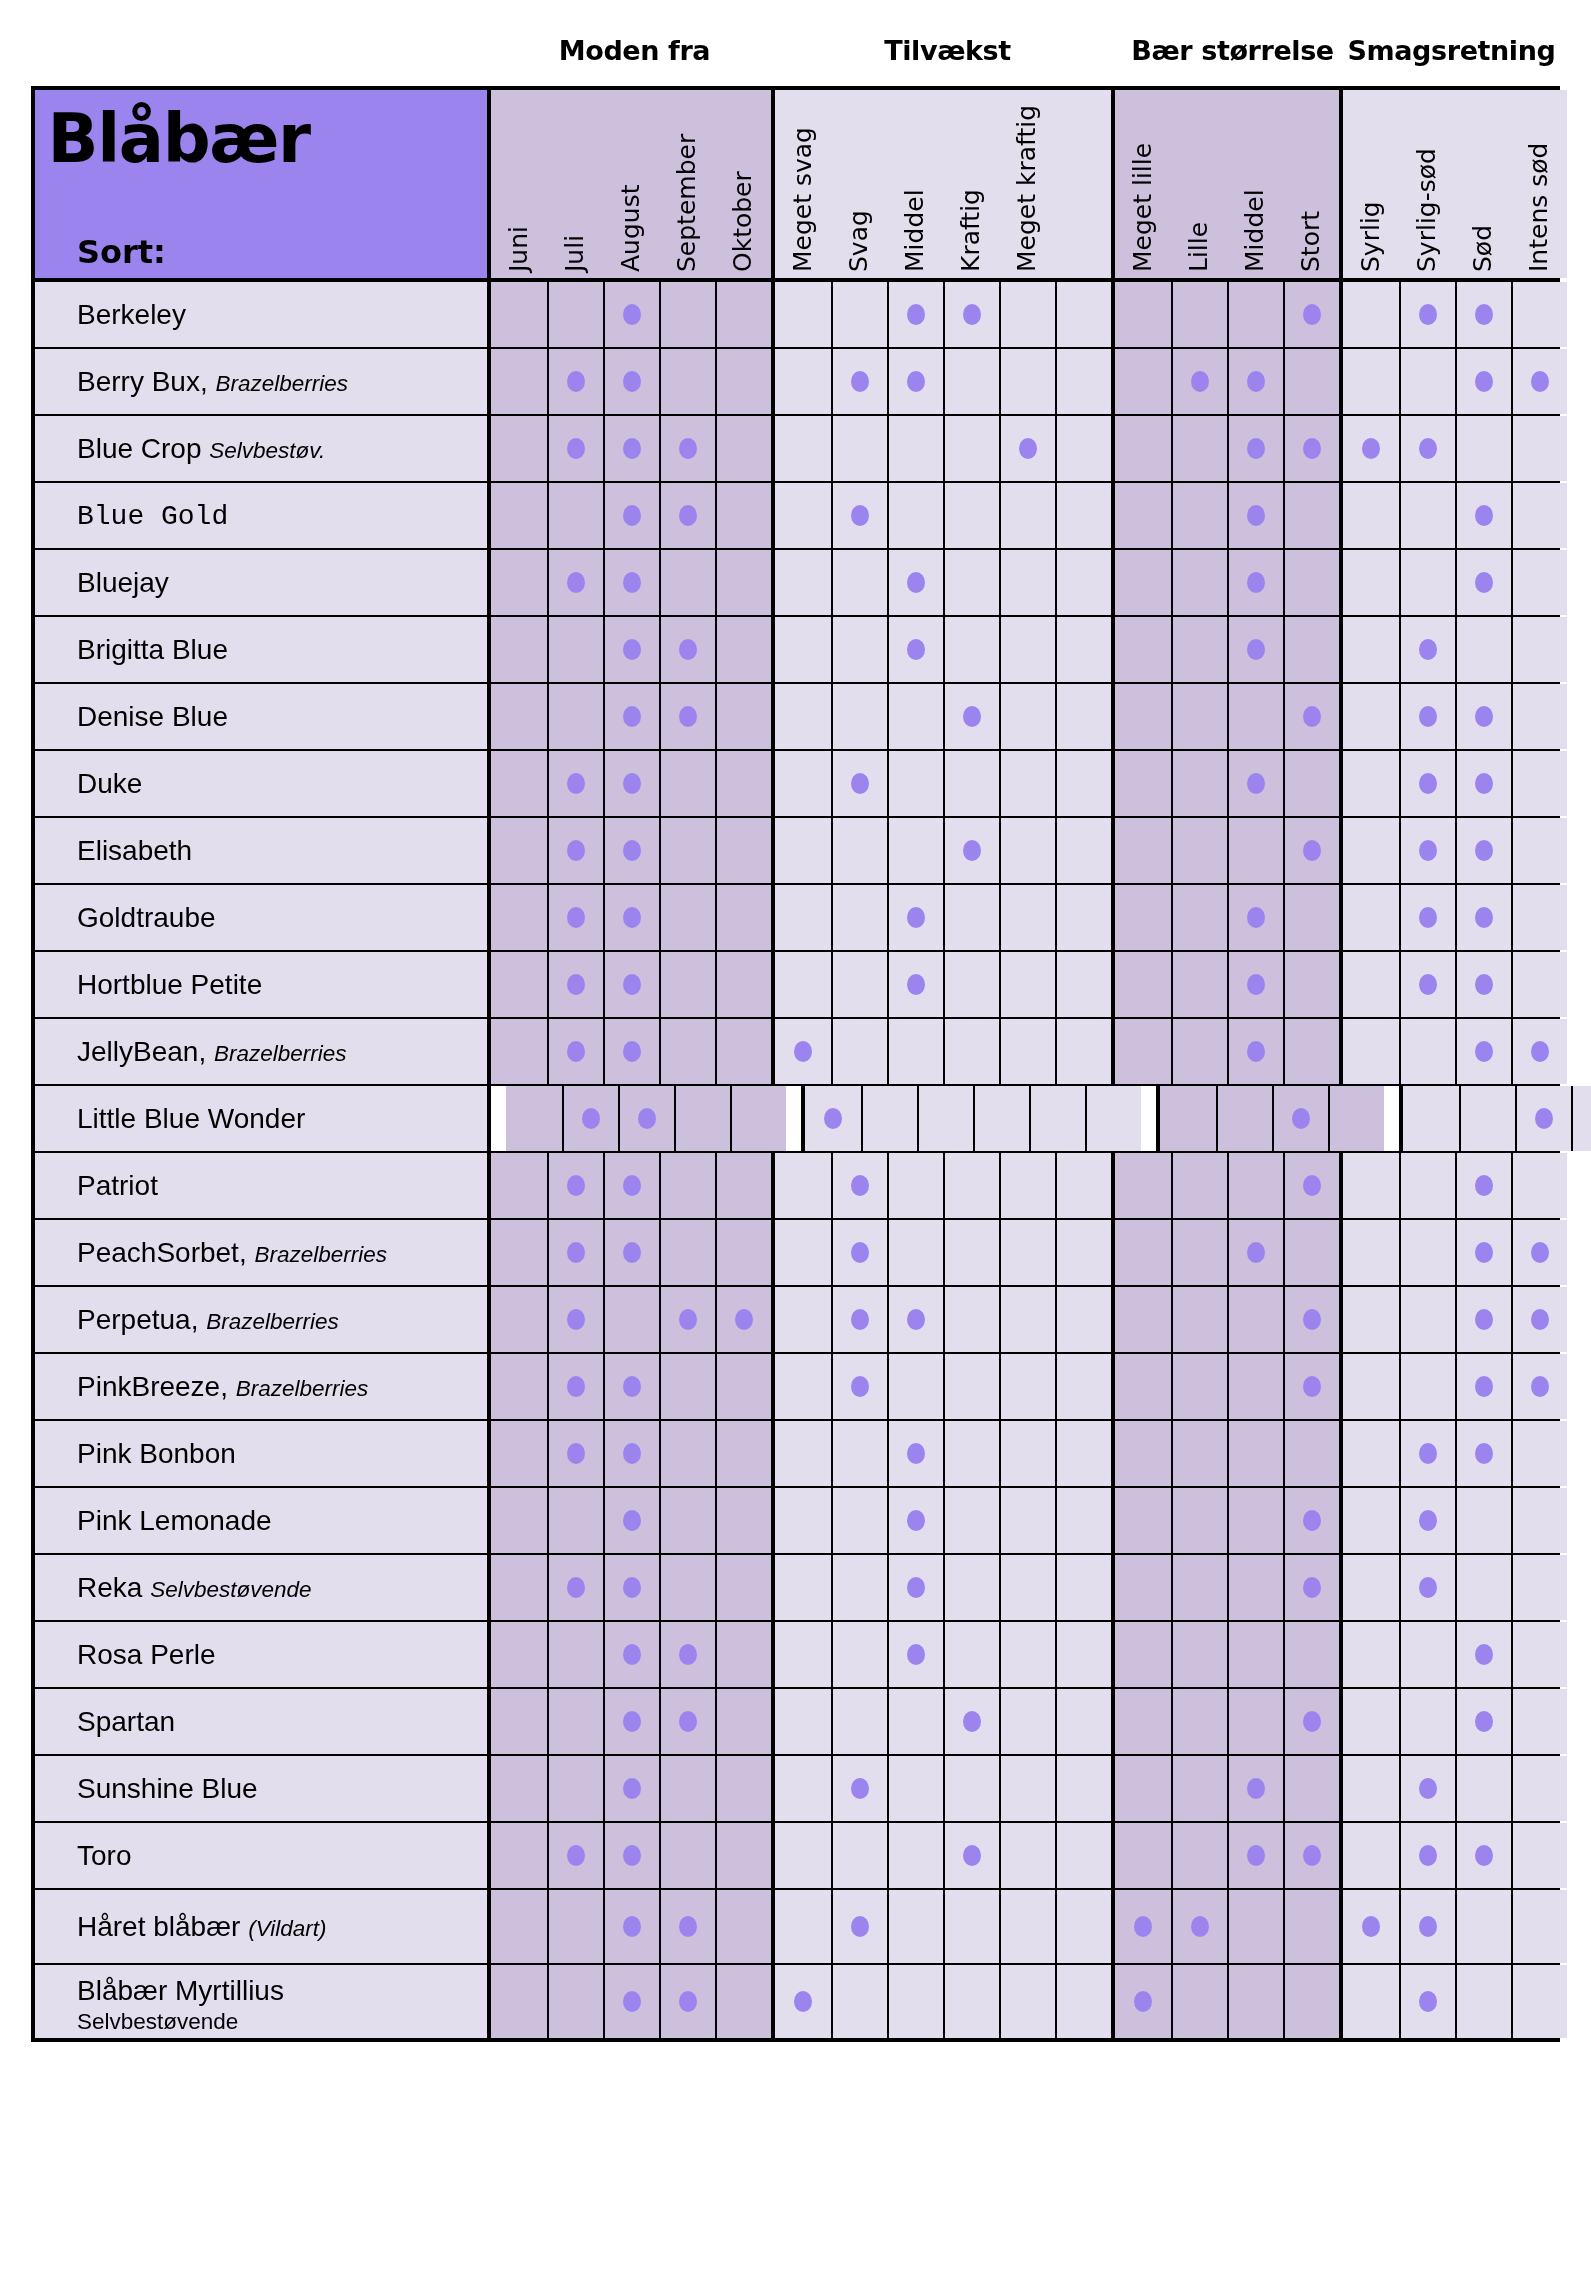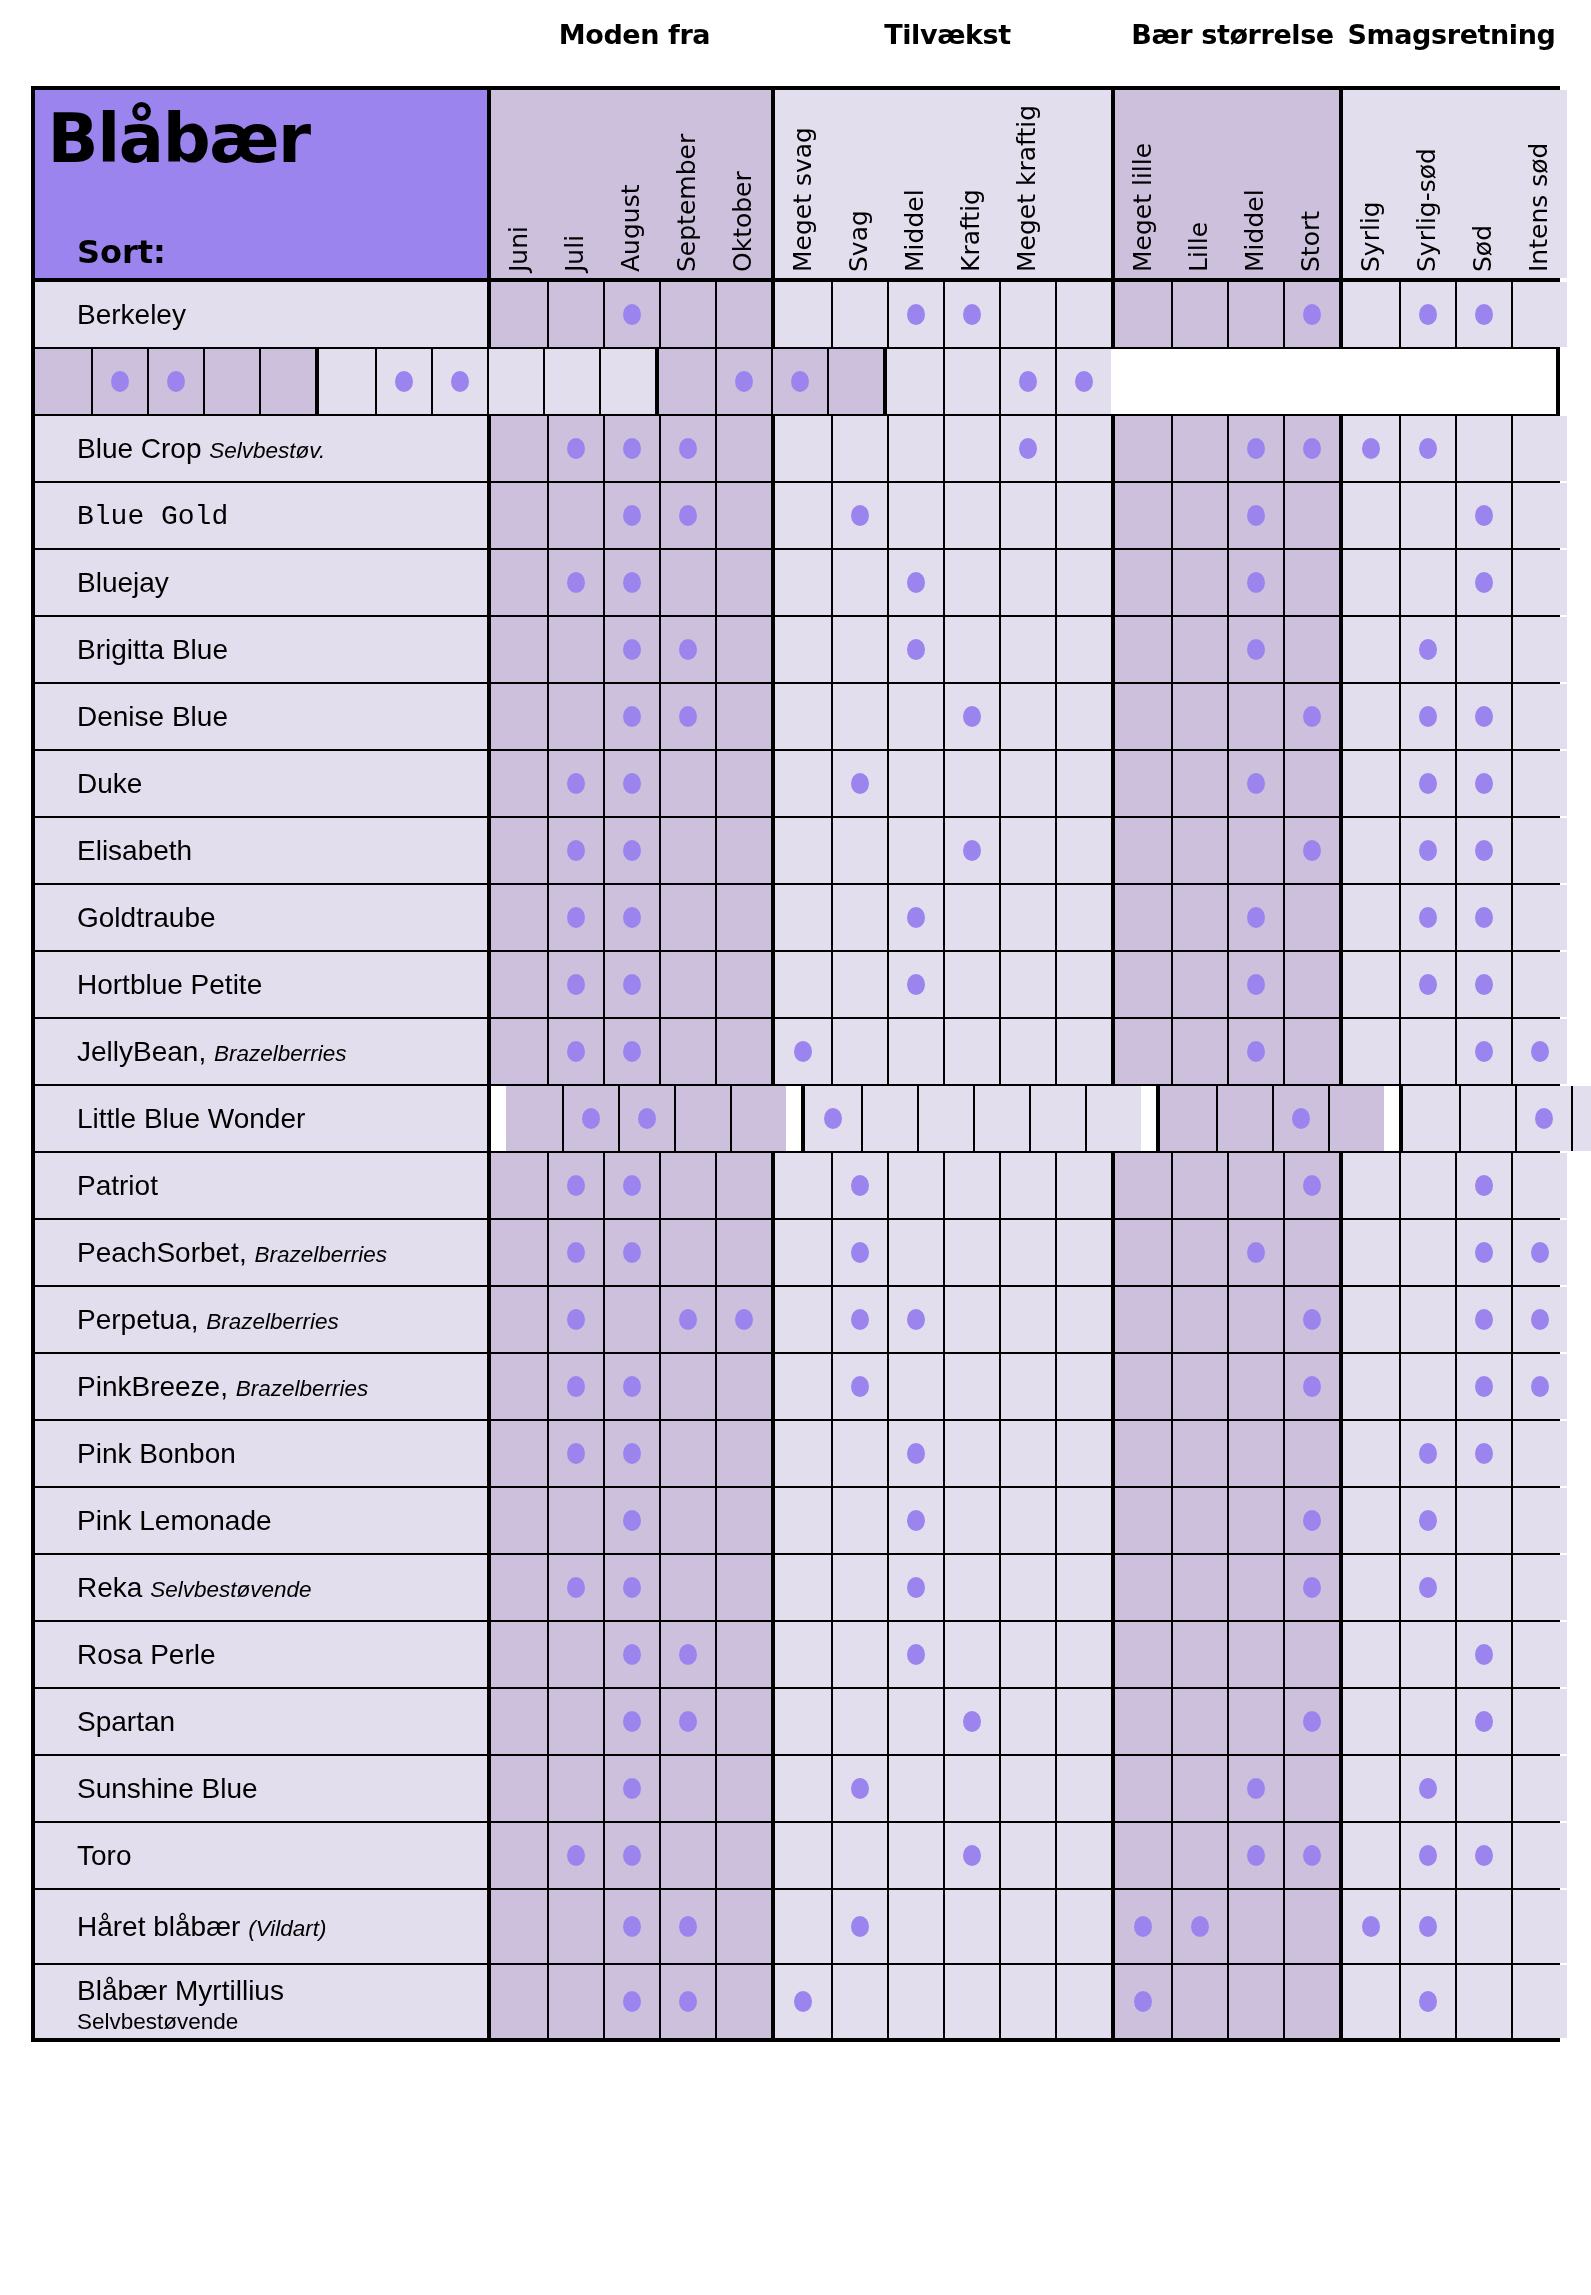--- a/index.html
+++ b/index.html
@@ -1,17 +1,17 @@
 <!DOCTYPE html>
 <html style="font-size:11.2px"><head>
 <meta charset="utf-8">
 <style>
   html, body { margin:0; padding:0; background:#ffffff; }
   body { width:1592px; height:2295px; position:relative; font-family:"Liberation Sans", sans-serif; color:#000; }
-  .group-title { position:absolute; top:15px; height:39px; font-family:"DejaVu Sans", sans-serif; font-weight:bold; font-size:27px; text-align:center; line-height:39px; letter-spacing:-0.4px; }
+  .group-title { position:absolute; top:31px; height:39px; font-family:"DejaVu Sans", sans-serif; font-weight:bold; font-size:27px; text-align:center; line-height:39px; letter-spacing:-0.4px; }
   .table { position:absolute; left:31px; top:86px; width:1529px; border:4.2px solid #000; box-sizing:border-box; }
   .hdr { display:flex; height:188px; border-bottom:4.2px solid #000; box-sizing:content-box; }
   .hdr-name { width:456px; background:#9b84ee; position:relative; border-right:4.2px solid #000; box-sizing:border-box; flex:none; }
   .title { position:absolute; left:12.6px; top:9.8px; font-family:"DejaVu Sans", sans-serif; font-weight:bold; font-size:67px; letter-spacing:-1.4px; }
   .sort { position:absolute; left:42px; bottom:7px; font-family:"DejaVu Sans", sans-serif; font-weight:bold; font-size:32px; }
   .hgroup { display:flex; height:100%; box-sizing:border-box; }
   .hgroup.dark { background:#cdc0dc; }
   .hgroup.light { background:#e2deed; }
   .hgroup + .hgroup { border-left:4.2px solid #000; }
   .hcol { width:56px; position:relative; flex:none; overflow:visible; }
@@ -152,20 +152,23 @@
           <div class="cell">
             <div class="dot"></div>
           </div>
           <div class="cell">
             <div class="dot"></div>
           </div>
           <div class="cell"></div>
         </div>
       </div>
       <div class="row" style="height: 65px;">
+        <div class="rname">
+          <div class="n"><span>Berry Bux,</span> <i>Brazelberries</i></div>
+        </div>
         <div class="cgroup dark">
           <div class="cell"></div>
           <div class="cell">
             <div class="dot"></div>
           </div>
           <div class="cell">
             <div class="dot"></div>
           </div>
           <div class="cell"></div>
           <div class="cell"></div>

